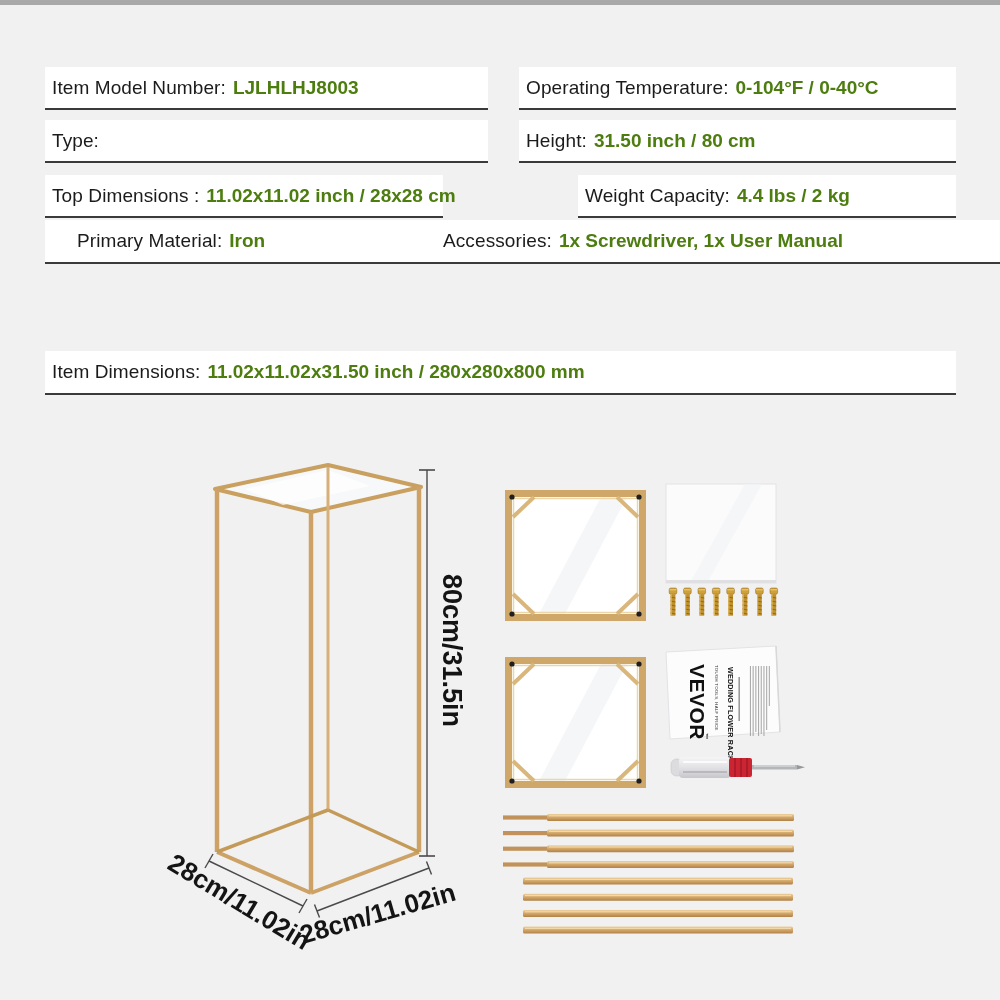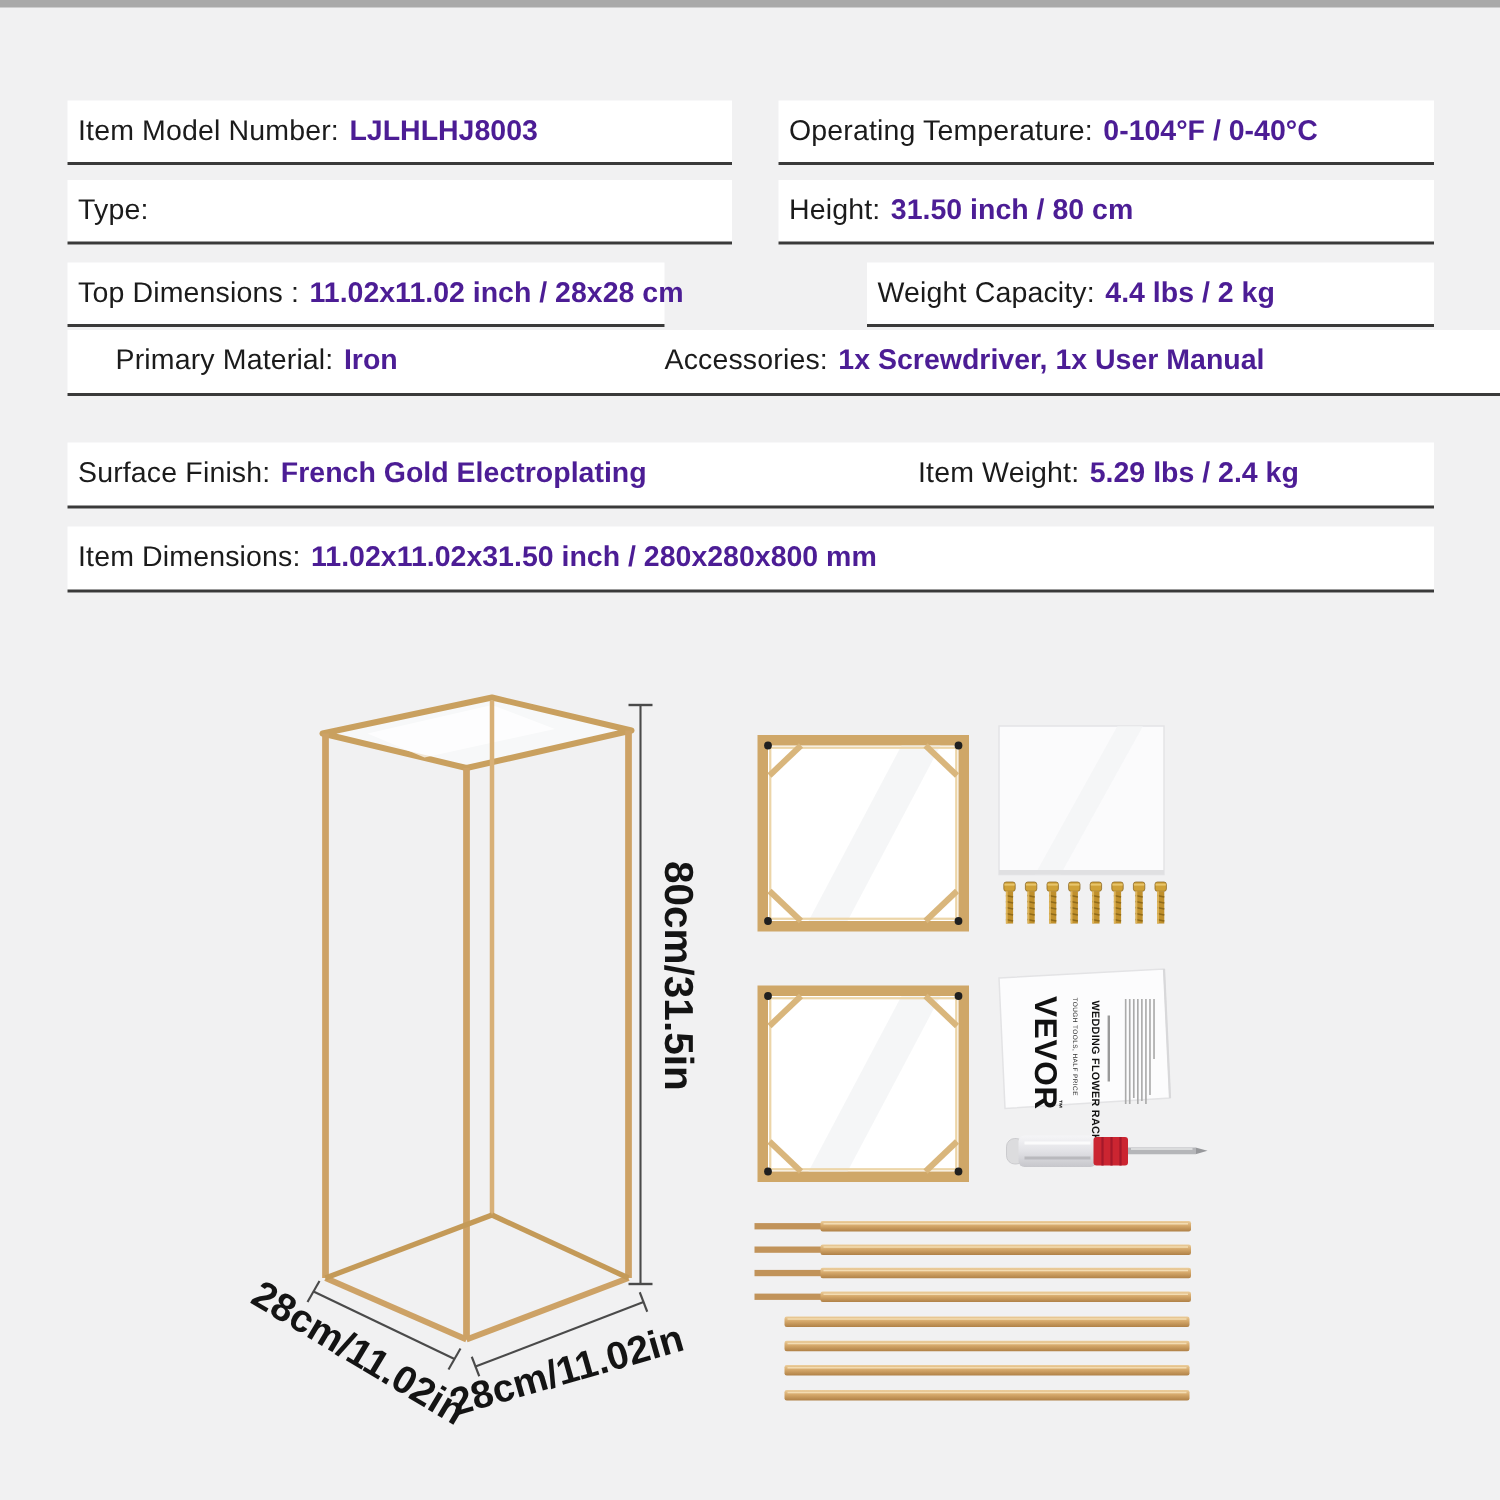--- a/index.html
+++ b/index.html
@@ -4,21 +4,21 @@
 <style>
   html,body{margin:0;padding:0;}
   body{font-family:"Liberation Sans", sans-serif;}
   .page{position:relative;width:1000px;height:1000px;background:#f1f1f2;overflow:hidden;}
   .top-strip{position:absolute;left:0;top:0;width:1000px;height:5px;background:#a9a9a9;}
   
   .cell{position:absolute;height:43px;background:#ffffff;border-bottom:2px solid #3a3a3a;
         display:flex;align-items:center;font-size:19px;color:#1b1b1b;white-space:nowrap;
         padding-left:7px;box-sizing:border-box;}
   .cell .lbl{font-weight:400;letter-spacing:.1px;}
-  .cell .val{font-weight:700;margin-left:7px;color:#4c1d95;}
+  .cell .val{font-weight:700;margin-left:7px;color:#4d7c0f;}
   .pair{display:flex;align-items:center;}
   .pair.abs{position:absolute;top:0;height:100%;}
   svg text{font-family:"Liberation Sans", sans-serif;}
   .illustration{position:absolute;left:0;top:0;width:1000px;height:1000px;}
 </style>
 </head>
 <body>
 
 <div class="page">
   <div class="top-strip"></div>
@@ -53,30 +53,20 @@
     <span class="pair">
       <span class="lbl">Primary Material:</span>
       <span class="val">Iron</span>
     </span>
     <span class="pair abs" style="left:398px;">
       <span class="lbl">Accessories:</span>
       <span class="val">1x Screwdriver, 1x User Manual</span>
     </span>
   </div>
 
-  <div class="cell" style="left:45px;top:295px;width:911px;height:44px;">
-    <span class="pair">
-      <span class="lbl">Surface Finish:</span>
-      <span class="val">French Gold Electroplating</span>
-    </span>
-    <span class="pair abs" style="left:567px;">
-      <span class="lbl">Item Weight:</span>
-      <span class="val">5.29 lbs / 2.4 kg</span>
-    </span>
-  </div>
 
   <div class="cell" style="left:45px;top:351px;width:911px;height:44px;">
     <span class="lbl">Item Dimensions:</span>
     <span class="val">11.02x11.02x31.50 inch / 280x280x800 mm</span>
   </div>
 
   <svg class="illustration" viewBox="0 0 1000 1000">
     <defs>
       <linearGradient id="goldRod" x1="0" y1="0" x2="0" y2="1">
         <stop offset="0" stop-color="#eccf9e"></stop>

